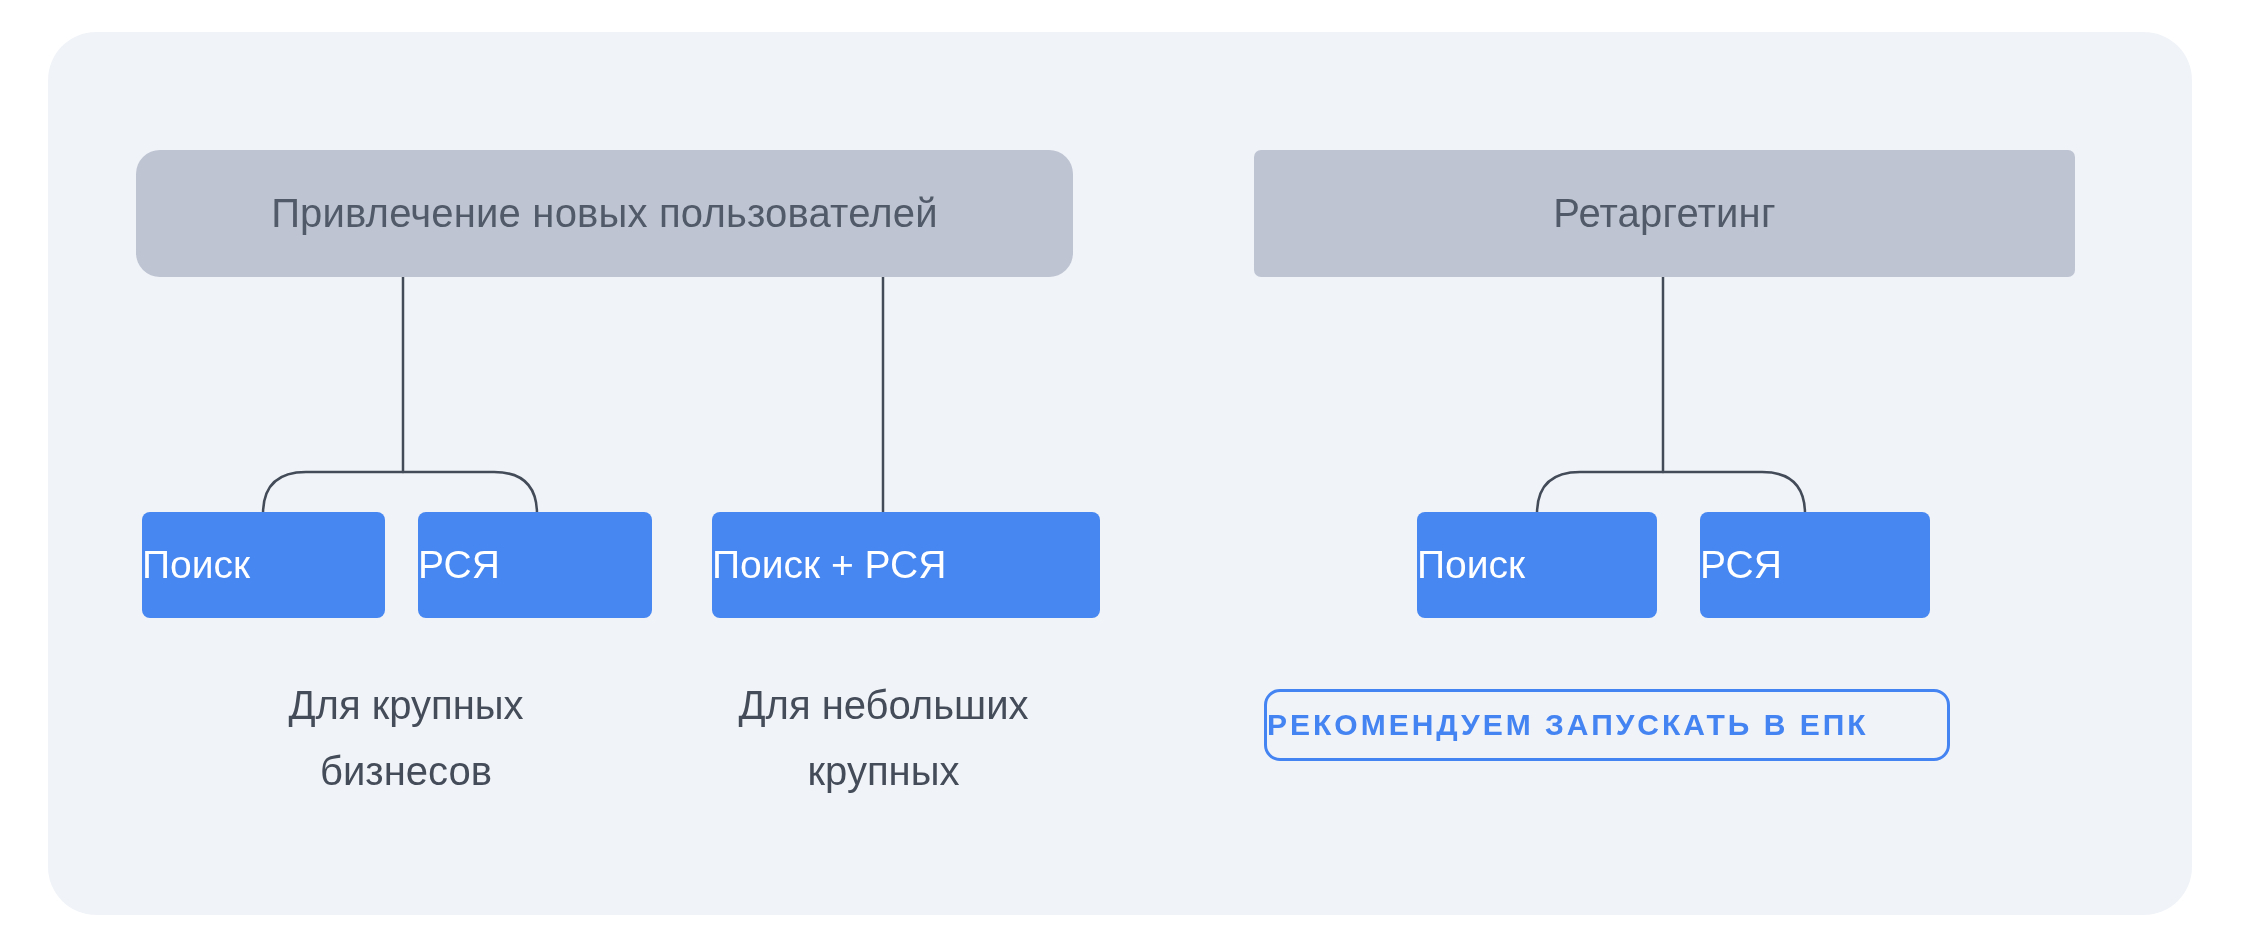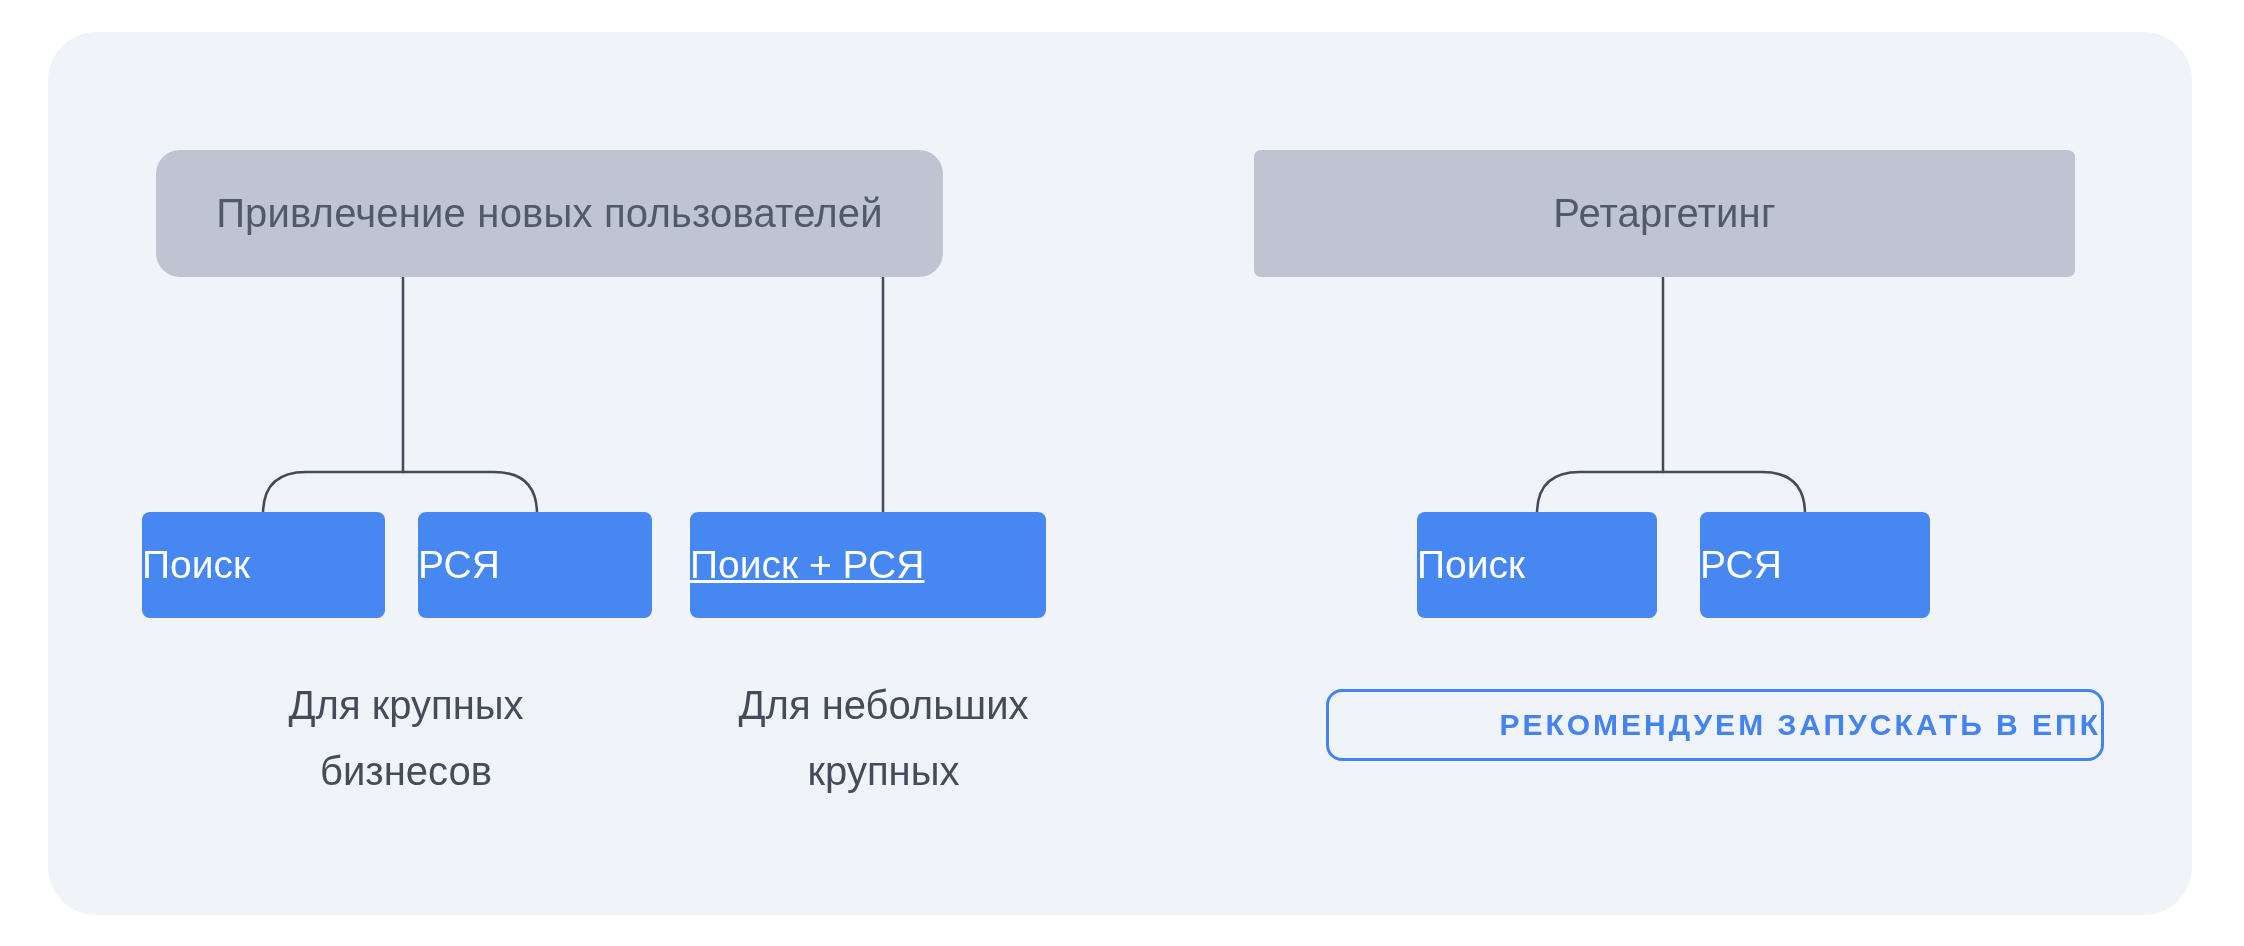--- a/index.html
+++ b/index.html
@@ -39,59 +39,59 @@
     height:127px;
     background:var(--header-node-bg,#bec4d2);
     border-radius:24px;
     display:flex;
     align-items:center;
     justify-content:center;
     color:var(--header-node-text,#515a68);
     font-size:40px;
     letter-spacing:0.2px;
   }
-  .header-node.left{ left:156px; top:150px; width:787px; }
+  .header-node.left{ left:136px; top:150px; width:937px; }
   .header-node.right{ left:1254px; top:150px; width:821px;border-radius:7px; }
   .pill{
     position:absolute;
     top:512px;
     height:106px;
     background:var(--channel-node-bg,#4687f1);
     border-radius:8px;
     display:flex;
     align-items:center;
     justify-content:flex-start;
     color:var(--channel-node-text,#ffffff);
     font-size:39px;
   }
   .pill.p1{ left:142px;  width:243px; }
   .pill.p2{ left:418px;  width:234px; }
-  .pill.p3{ left:690px;  width:356px;text-decoration:underline; }
+  .pill.p3{ left:712px;  width:388px; }
   .pill.p4{ left:1417px; width:240px; }
   .pill.p5{ left:1700px; width:230px; }
   .note{
     position:absolute;
     top:672px;
     color:var(--label-text,#454c59);
     font-size:40px;
     line-height:66px;
     text-align:center;
   }
   .note.n1{ left:236px; width:340px; }
   .note.n2{ left:701px; width:365px; }
   .badge{
     position:absolute;
-    left:1326px; top:689px;
-    width:778px; height:72px;
+    left:1264px; top:689px;
+    width:686px; height:72px;
     box-sizing:border-box;
     border:3px solid var(--badge-accent,#4483f2);
     border-radius:16px;
     display:flex;
     align-items:center;
-    justify-content:flex-end;
+    justify-content:flex-start;
     color:var(--badge-accent,#4483f2);
     font-size:30px;
     font-weight:bold;
     letter-spacing:3px;
     white-space:nowrap;
   }
 </style>
 </head>
 <body>
 

